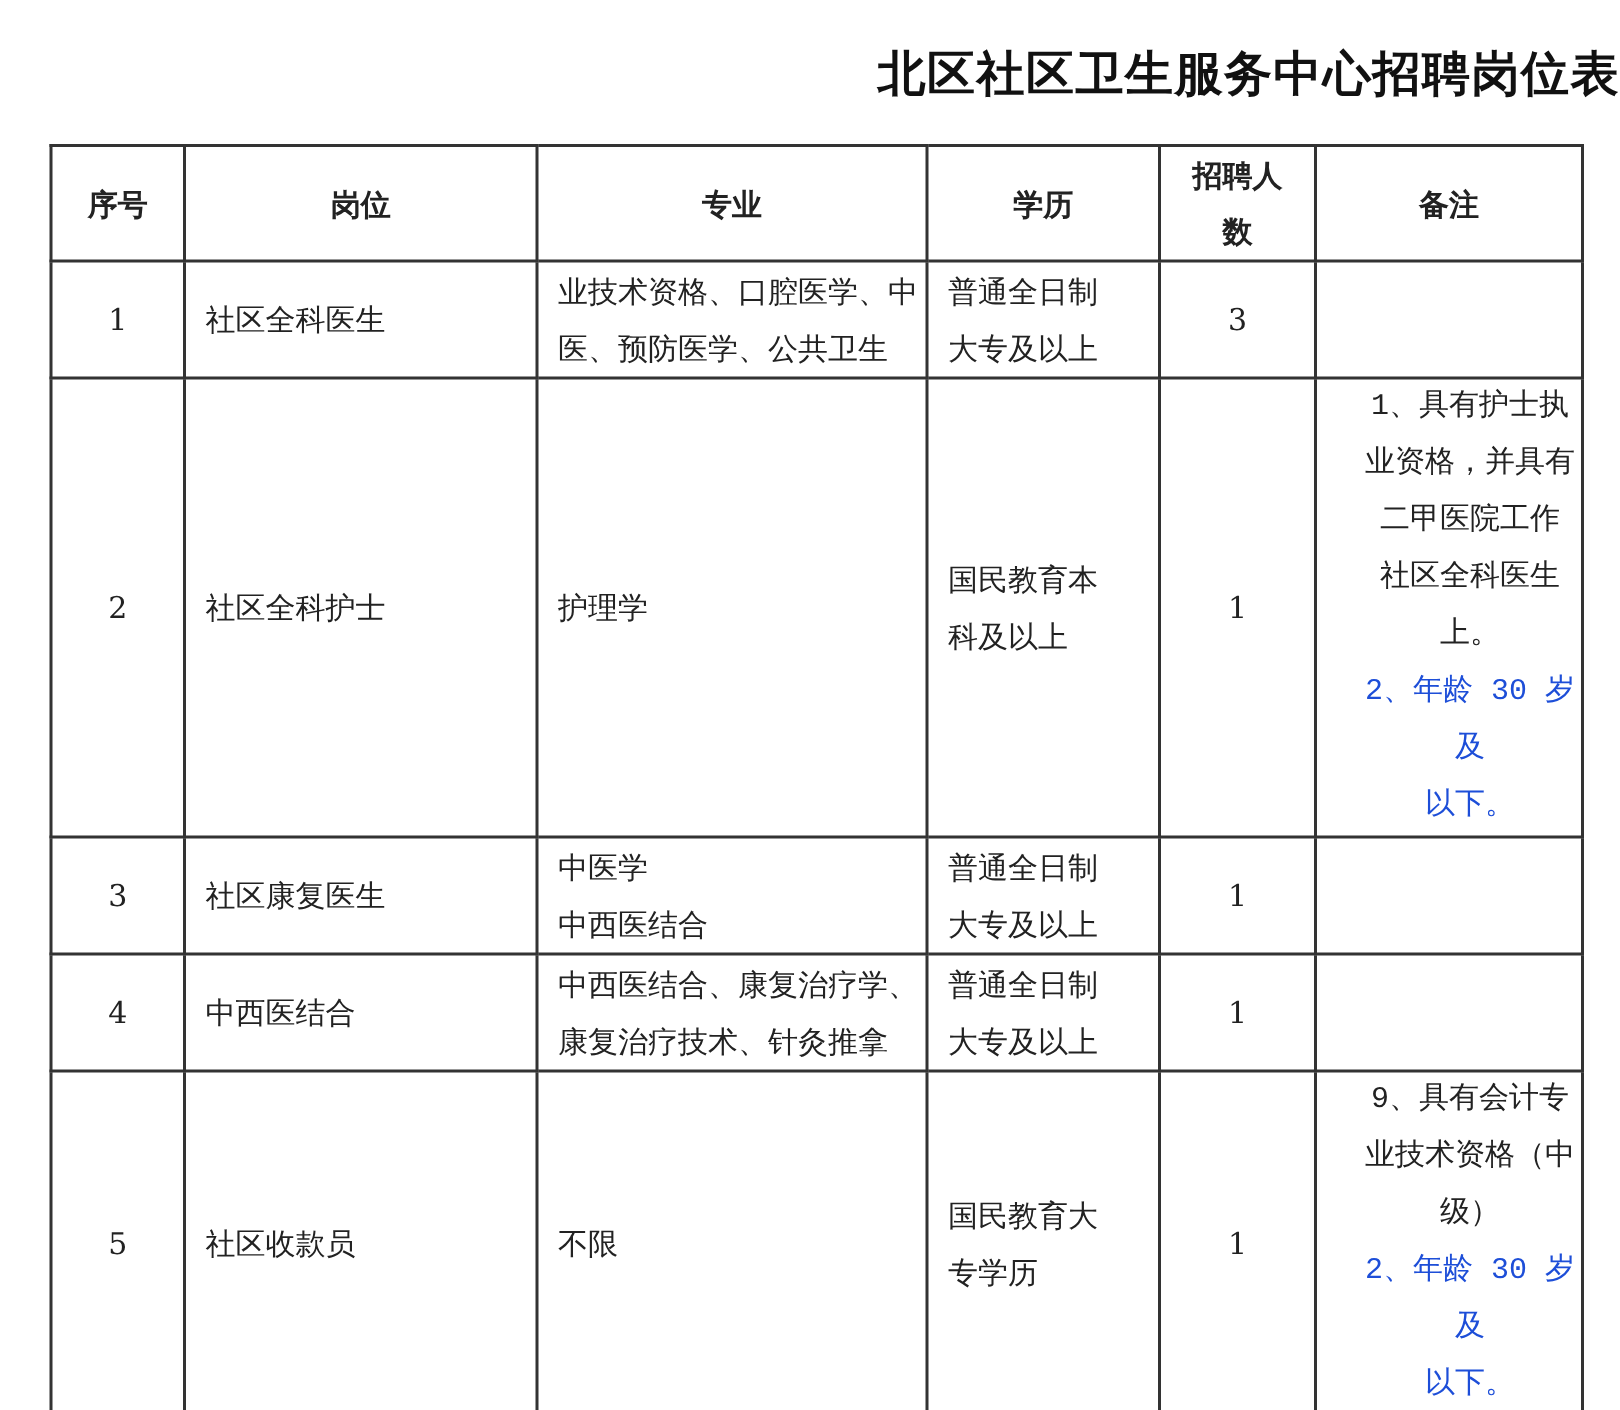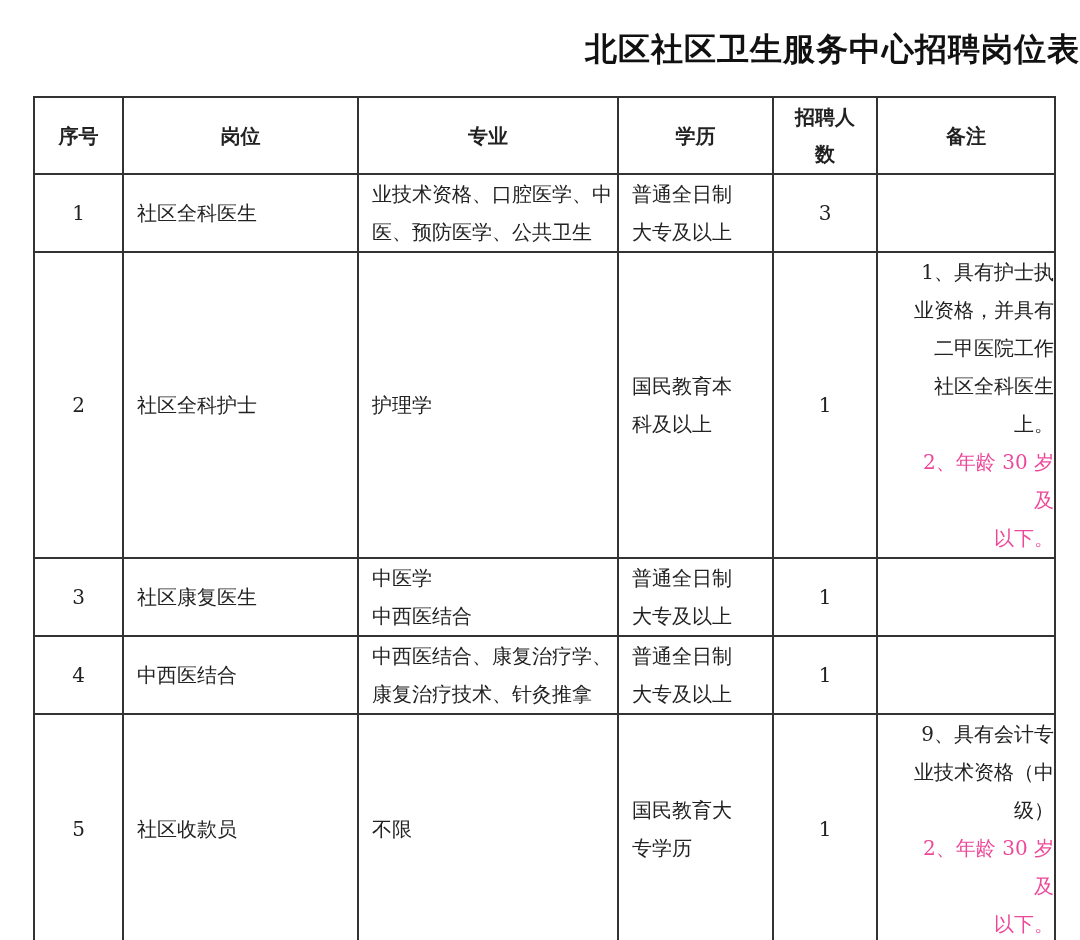--- a/index.html
+++ b/index.html
@@ -8,22 +8,22 @@
   .title { position:absolute; left:0; top:28px; width:1080px; text-align:right;
            font-family:"DejaVu Sans", "Liberation Sans", sans-serif; font-weight:bold;
            font-size:32px; letter-spacing:1px; color:#111; }
   table { position:absolute; left:33px; top:96px; border-collapse:collapse;
           table-layout:fixed; width:1021px; }
   td, th { border:2px solid #333; padding:0; font-size:20px; line-height:38px; }
   th { font-family:"DejaVu Sans", "Liberation Sans", sans-serif; font-weight:bold; height:75px; }
   th.cnt { line-height:37px; }
   td.c { text-align:center; }
   td.l { text-align:left; padding-left:13px; }
-  td.l2 { text-align:right; padding-left:28px; }
-  .red { color:#ec4899; }
+  td.l2 { text-align:center; padding-left:28px;font-family:Liberation Mono, monospace; }
+  .red { color:#1d4ed8; }
   .total-label { font-family:"DejaVu Sans", "Liberation Sans", sans-serif; font-weight:bold; font-size:26px; }
   .total-num { font-weight:bold; font-size:22px; }
 </style>
 </head>
 <body>
 
 <div class="title">北区社区卫生服务中心招聘岗位表</div>
 
 <table>
   <colgroup>

